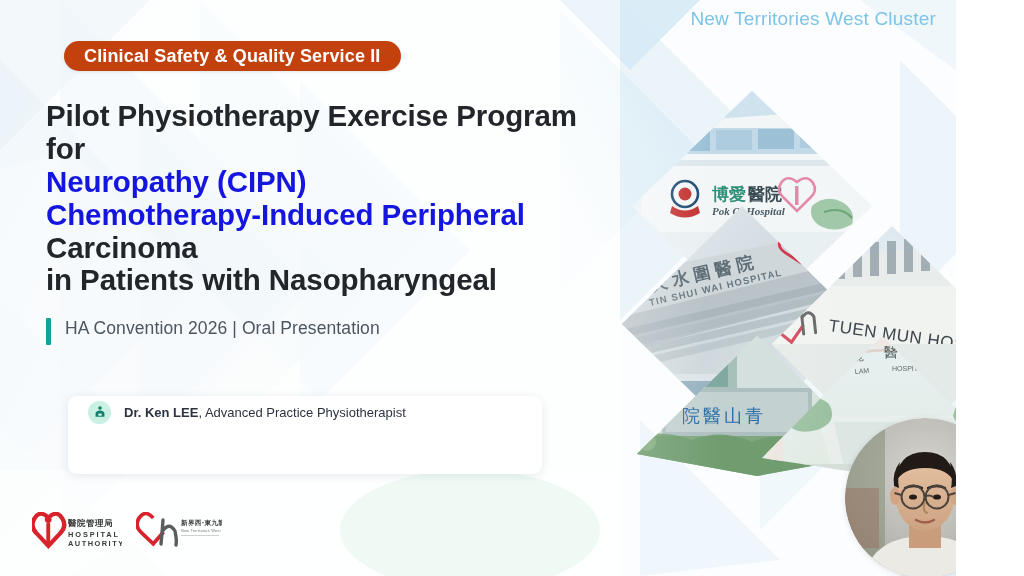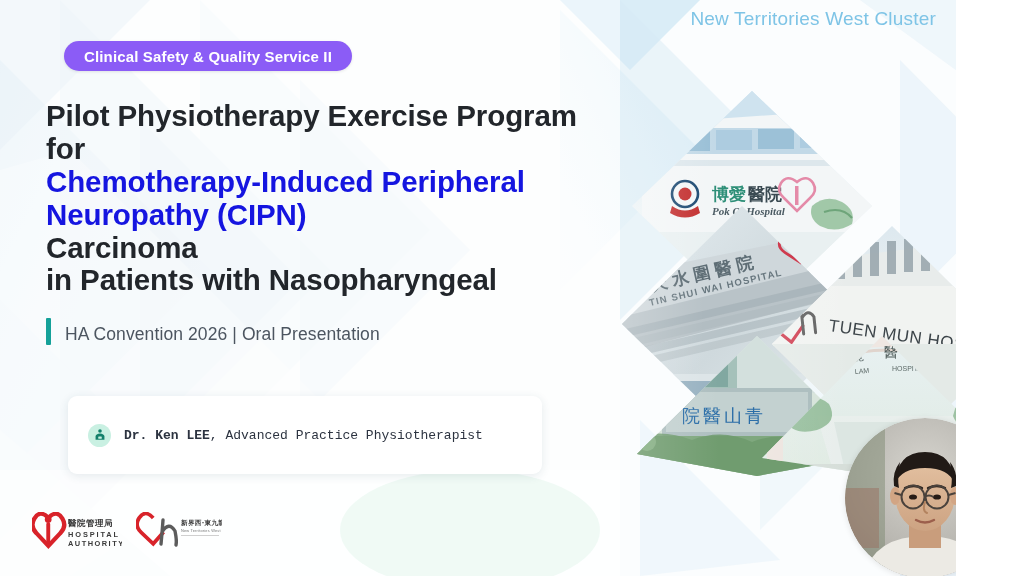--- a/index.html
+++ b/index.html
@@ -19,48 +19,48 @@
     position:absolute;top:8px;right:20px;
     font-size:19px;letter-spacing:.2px;
     color:#7ec4e6;font-family:"Liberation Sans",sans-serif;
     white-space:nowrap;
   }
 
   
   .badge{
     position:absolute;left:64px;top:41px;
     height:30px;padding:0 20px;border-radius:16px;
-    background:#8b5cf6;color:#fff;
+    background:#c2410c;color:#fff;
     display:flex;align-items:center;justify-content:center;
-    font-size:15px;font-weight:bold;letter-spacing:.15px;
+    font-size:18px;font-weight:bold;letter-spacing:.15px;
     box-shadow:0 1px 3px rgba(0,0,0,.10);
     white-space:nowrap;
   }
 
   
   .title{
     position:absolute;left:46px;top:100px;width:560px;
     font-size:29.5px;font-weight:bold;line-height:1.115;
     color:#22262b;letter-spacing:-.1px;
   }
   .title .hl{color:#1515e0;}
   .title .ln{display:block;}
 
   
-  .subtitle-wrap{position:absolute;left:46px;top:318px;display:flex;align-items:flex-end;}
+  .subtitle-wrap{position:absolute;left:46px;top:318px;display:flex;align-items:flex-start;}
   .sub-bar{width:5px;height:27px;background:#15a199;border-radius:1px;margin-right:14px;}
   .subtitle{font-size:17.5px;color:#4c5560;letter-spacing:.1px;white-space:nowrap;}
 
   
   .author-card{
     position:absolute;left:68px;top:396px;width:474px;height:78px;
     background:#ffffff;border-radius:9px;
     box-shadow:0 2px 10px rgba(40,70,90,.11);
-    display:flex;flex-direction:column;justify-content:center;
-    padding:0 0 0 20px;box-sizing:border-box;font-family:Liberation Mono, monospace;
+    display:flex;flex-direction:column;
+    padding:0 0 0 20px;box-sizing:border-box;
   }
   .author-row{display:flex;align-items:center;height:32px;}
   .a-icon{
     width:23px;height:23px;border-radius:50%;
     background:#c9f0e2;color:#13806b;
     display:flex;align-items:center;justify-content:center;
     margin-right:13px;flex:0 0 auto;
   }
   .a-icon svg{display:block;}
   .a-text{font-size:13px;color:#2c3340;white-space:nowrap;}
@@ -134,22 +134,22 @@
     </svg>
   </div>
 
   <div class="cluster-label">New Territories West Cluster</div>
 
   <div class="badge">Clinical Safety &amp; Quality Service II</div>
 
   <div class="title">
     <span class="ln">Pilot Physiotherapy Exercise Program</span>
     <span class="ln">for</span>
+    <span class="ln hl">Neuropathy (CIPN)</span>
     <span class="ln hl">Chemotherapy-Induced Peripheral</span>
-    <span class="ln hl">Neuropathy (CIPN)</span>
     <span class="ln">Carcinoma</span>
     <span class="ln">in Patients with Nasopharyngeal</span>
   </div>
 
   <div class="subtitle-wrap">
     <div class="sub-bar"></div>
     <div class="subtitle">HA Convention 2026 | Oral Presentation</div>
   </div>
 
   <div class="author-card">

